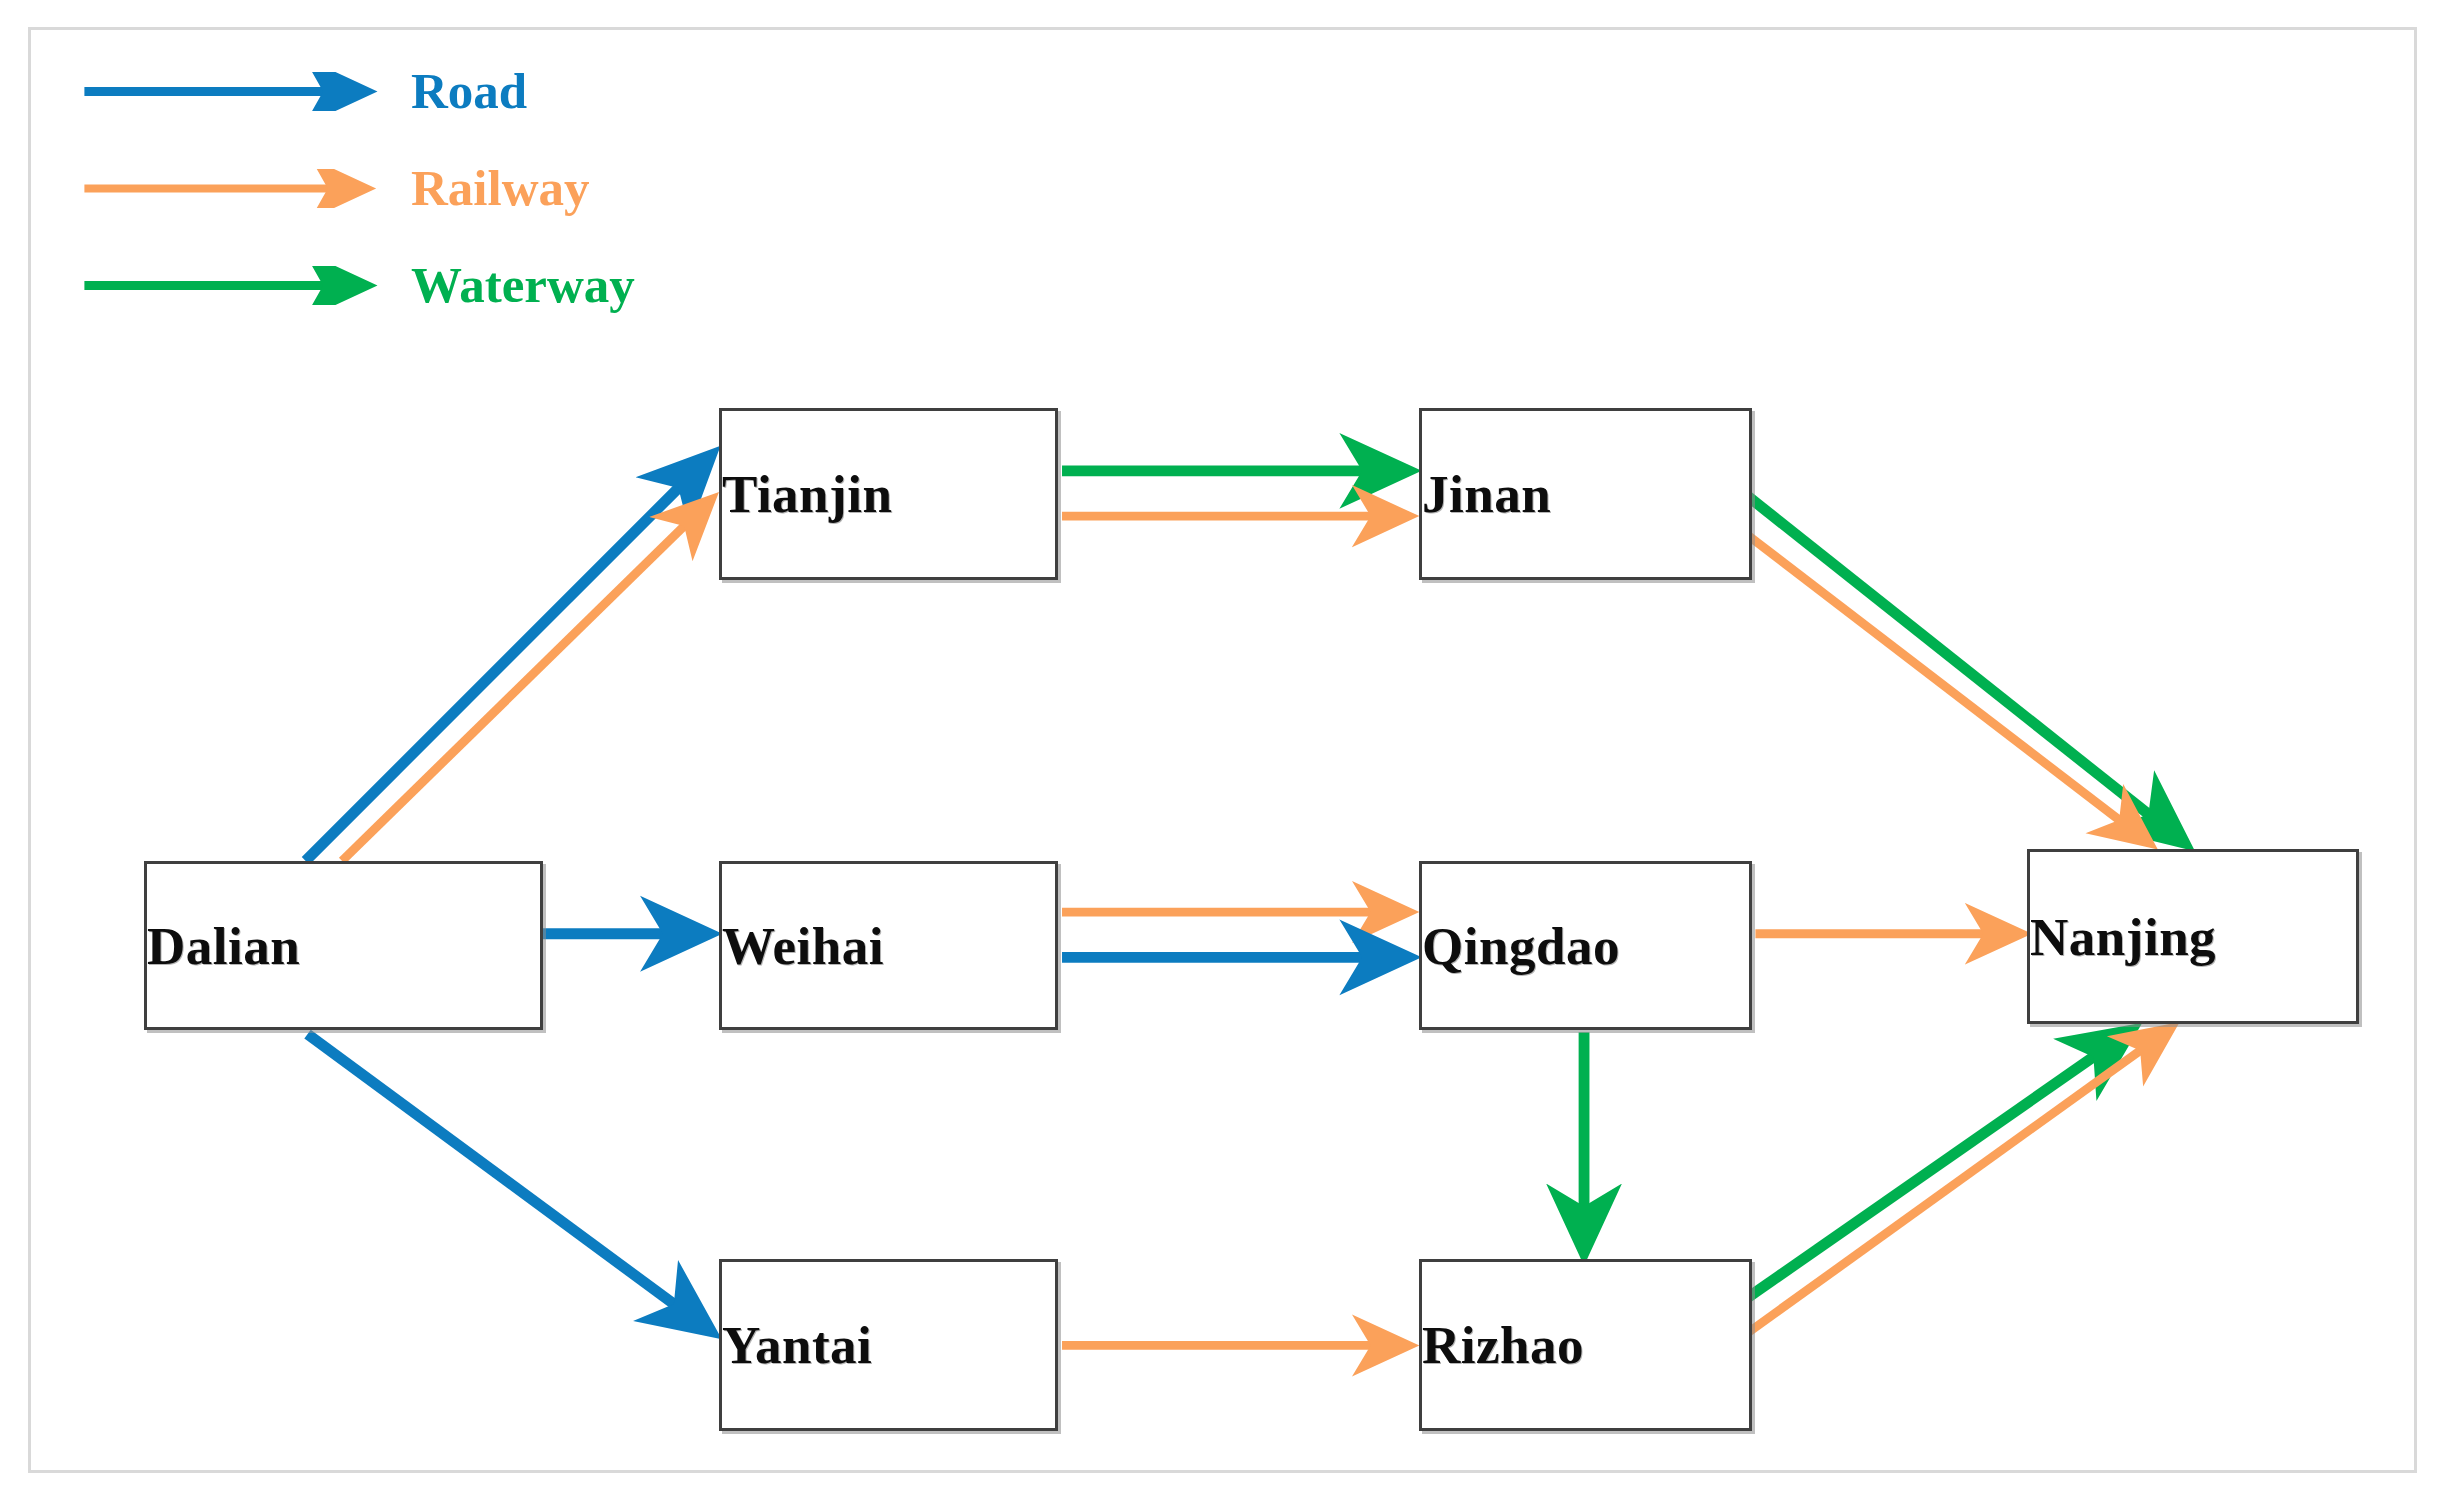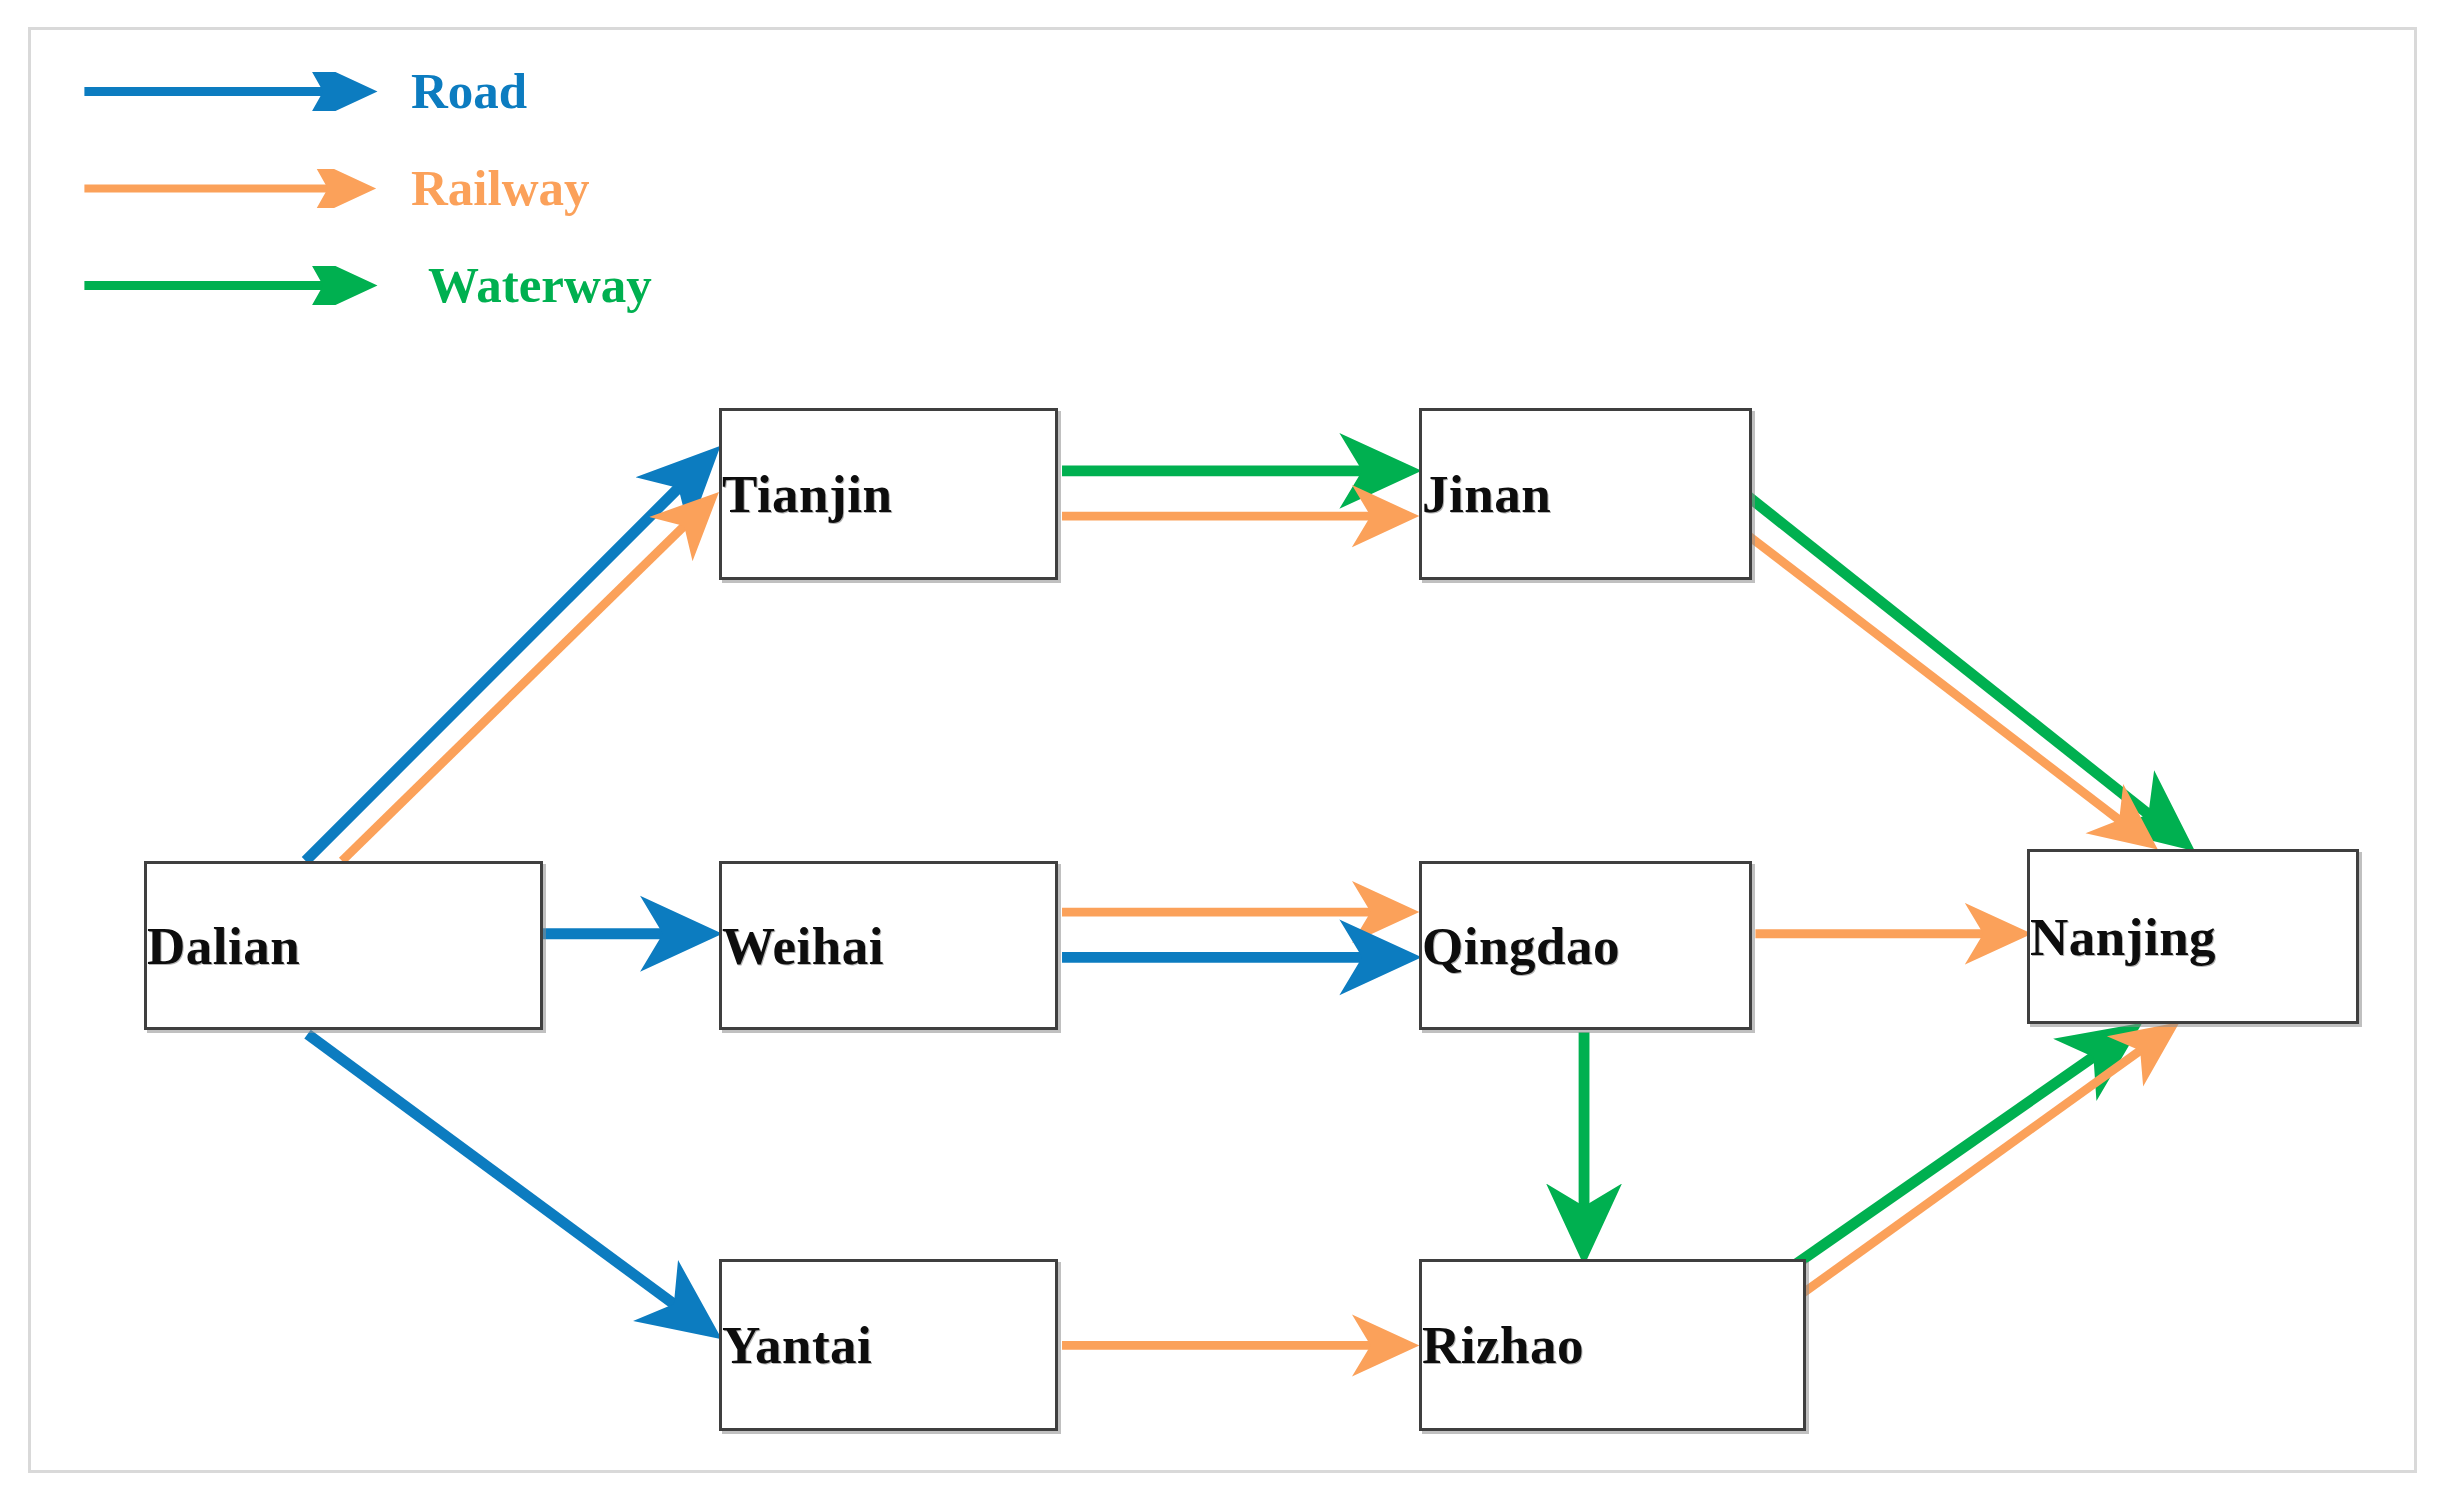--- a/index.html
+++ b/index.html
@@ -101,21 +101,21 @@
       <defs>
         <marker id="lm1" markerWidth="9" markerHeight="9" refX="7" refY="4.5" orient="auto" markerUnits="strokeWidth">
           <path d="M0,0.6 L8.4,4.5 L0,8.4 L2.2,4.5 Z" fill="#fba15a"></path>
         </marker>
       </defs>
       <line x1="4" y1="20" x2="292" y2="20" stroke="#fba15a" stroke-width="8" marker-end="url(#lm1)"></line>
     </svg>
     <span class="legend-label" style="color:#fba15a;">Railway</span>
   </div>
 
-  <div class="legend-row" id="legend-row-2" style="left:79px; top:251px;gap:17px;">
+  <div class="legend-row" id="legend-row-2" style="left:79px; top:251px;">
     <svg class="legend-swatch" viewBox="0 0 320 40">
       <defs>
         <marker id="lm2" markerWidth="9" markerHeight="9" refX="7" refY="4.5" orient="auto" markerUnits="strokeWidth">
           <path d="M0,0.6 L8.4,4.5 L0,8.4 L2.2,4.5 Z" fill="#00b050"></path>
         </marker>
       </defs>
       <line x1="4" y1="20" x2="292" y2="20" stroke="#00b050" stroke-width="9" marker-end="url(#lm2)"></line>
     </svg>
     <span class="legend-label" style="color:#00b050;">Waterway</span>
   </div>
@@ -181,21 +181,21 @@
   </div>
 
   <div class="node" style="left:1419px; top:408px; width:333px; height:172px;">
     <span class="node-label">Jinan</span>
   </div>
 
   <div class="node" style="left:1419px; top:861px; width:333px; height:169px;">
     <span class="node-label">Qingdao</span>
   </div>
 
-  <div class="node" style="left:1419px; top:1259px; width:387px; height:172px;">
+  <div class="node" style="left:1419px; top:1259px; width:333px; height:172px;">
     <span class="node-label">Rizhao</span>
   </div>
 
   <div class="node" style="left:2027px; top:849px; width:332px; height:175px;">
     <span class="node-label">Nanjing</span>
   </div>
 
 </div>
 
 

